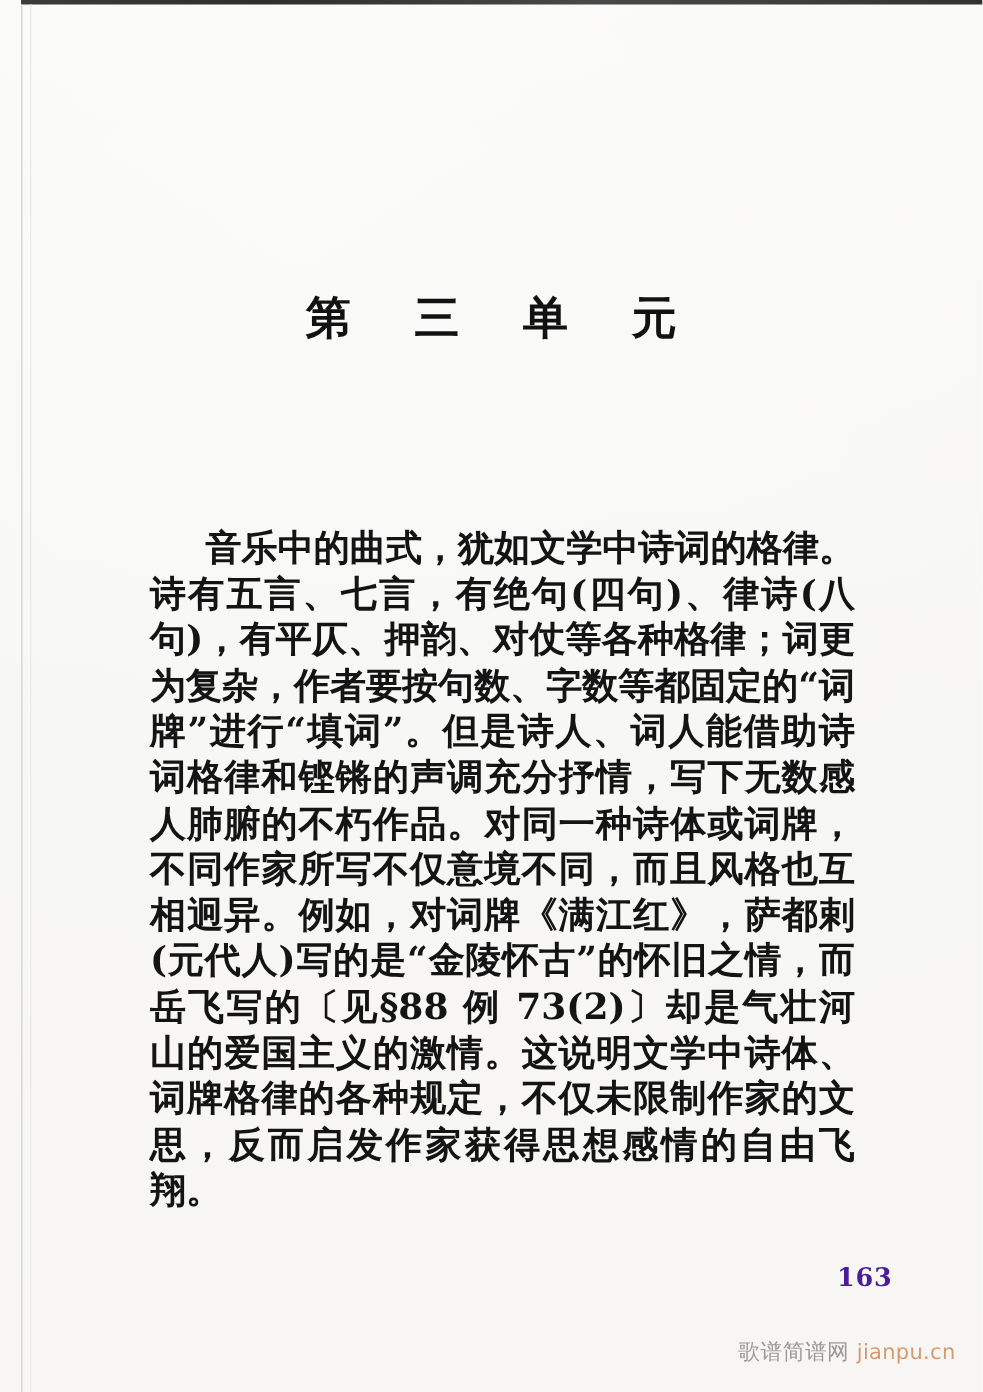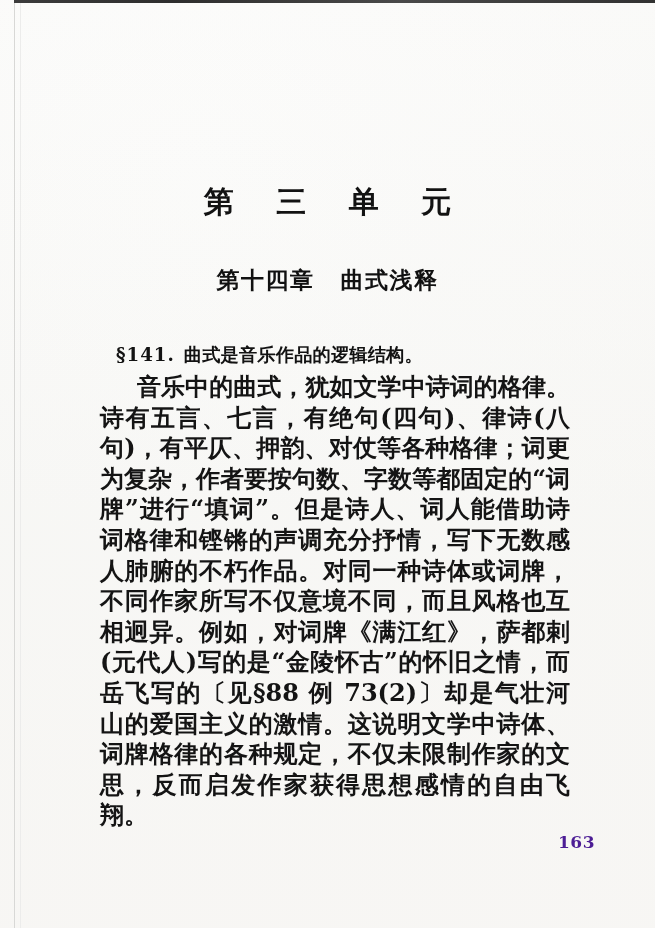--- a/index.html
+++ b/index.html
@@ -41,20 +41,21 @@
     background:
       radial-gradient(circle at 30% 20%, rgba(255,255,255,0) 0%, rgba(244,243,240,.35) 75%),
       linear-gradient(180deg,#fcfcfb 0%,#f8f8f6 55%,#f9f8f6 100%);
     pointer-events: none;
   }
 
   .page {
     position: absolute;
     inset: 0;
     padding: 0;
+    margin-top: 10px;
   }
 
   
   .unit-title {
     position: absolute;
     top: 182px;
     left: 0; right: 0;
     text-align: center;
     font-size: 30px;
     font-weight: bold;
@@ -155,30 +156,28 @@
 
 <div class="paper-tint"></div>
 <div class="scan-edge-top"></div>
 <div class="scan-edge-left"></div>
 <div class="scan-edge-left2"></div>
 
 <div class="page">
 
   <div class="unit-title">第 三 单 元</div>
 
-  <div class="chapter-title">
-    <span>第十四章</span><span class="gap"></span><span>曲式浅释</span>
-  </div>
 
   <div class="body-block">
 
-    <div class="section-head">
-      <span class="sec-mark">§141.</span><span class="sp"></span><span>曲式是音乐作品的逻辑结构。</span>
-    </div>
 
     <p class="para">音乐中的曲式，犹如文学中诗词的格律。诗有五言、七言，有绝句(四句)、律诗(八句)，有平仄、押韵、对仗等各种格律；词更为复杂，作者要按句数、字数等都固定的“词牌”进行“填词”。但是诗人、词人能借助诗词格律和铿锵的声调充分抒情，写下无数感人肺腑的不朽作品。对同一种诗体或词牌，不同作家所写不仅意境不同，而且风格也互相迥异。例如，对词牌《满江红》，萨都剌(元代人)写的是“金陵怀古”的怀旧之情，而岳飞写的〔见§88 例 73(2)〕却是气壮河山的爱国主义的激情。这说明文学中诗体、词牌格律的各种规定，不仅未限制作家的文思，反而启发作家获得思想感情的自由飞翔。</p>
 
   </div>
 
   <div class="page-number">163</div>
 
+  <div class="watermark">
+    <span class="wm-cn">歌谱简谱网</span>
+    <span class="wm-en">jianpu.cn</span>
+  </div>
 
 </div>
 
 </body></html>

